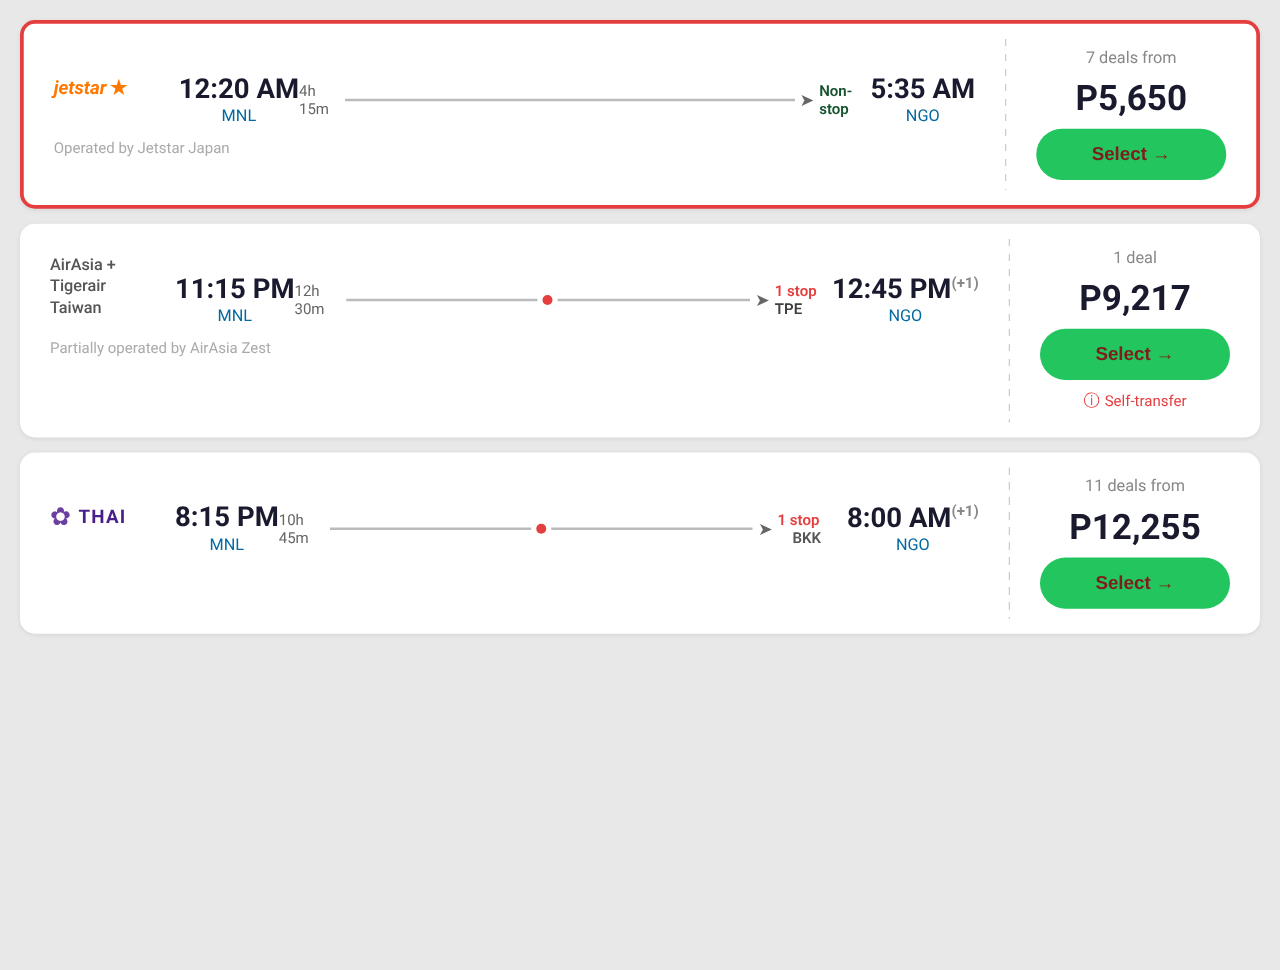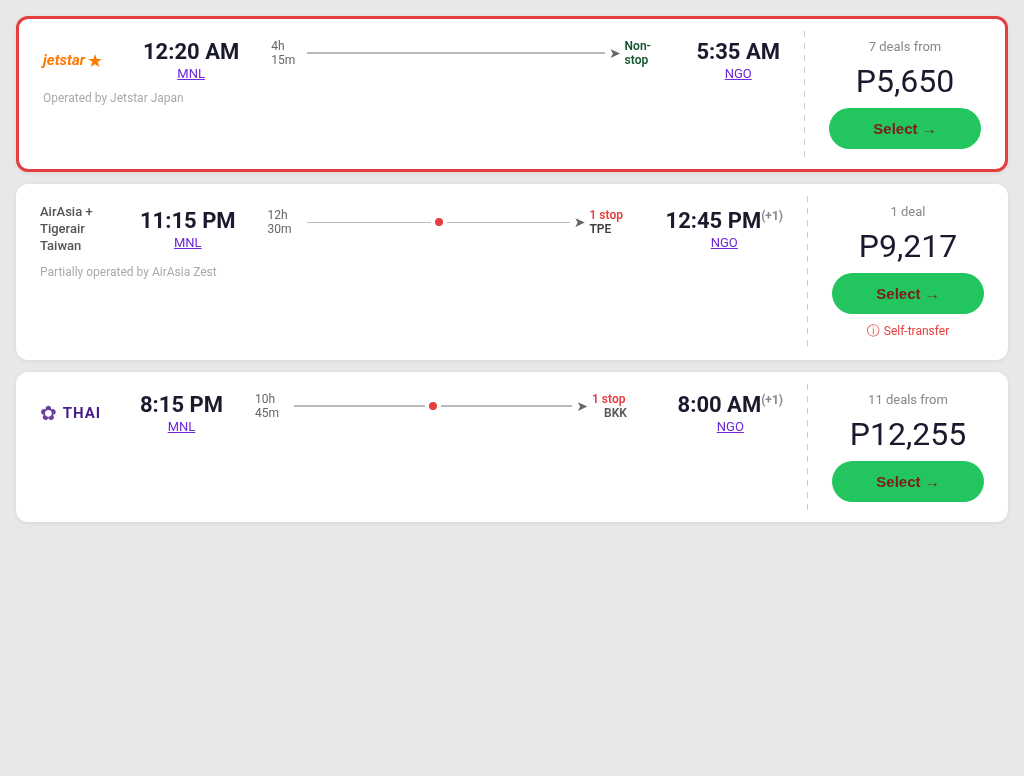--- a/index.html
+++ b/index.html
@@ -84,41 +84,41 @@
 
     .airline-name-text {
       font-size: 13px;
       color: #555;
       font-weight: 500;
       line-height: 1.3;
     }
 
     .flight-times {
       display: flex;
-      align-items: flex-start;
-      gap: 32px;
+      align-items: center;
+      gap: 0;
       flex: 1;
+      margin-top: 20px;
     }
 
     .time-block {
       text-align: center;
     }
 
     .time {
       font-size: 22px;
       font-weight: 700;
       color: #1a1a2e;
     }
 
     .airport {
       font-size: 13px;
-      color: #6d28d9;
+      color: #0369a1;
       font-weight: 400;
       margin-top: 2px;
-      text-decoration: underline;
     }
 
     .flight-duration {
       display: flex;
       flex-direction: row;
       align-items: center;
       gap: 4px;
       flex: 1;
     }
 
@@ -192,22 +192,22 @@
       justify-content: center;
       gap: 8px;
     }
 
     .deals-label {
       font-size: 13px;
       color: #888;
     }
 
     .price {
-      font-size: 32px;
-      font-weight: 400;
+      font-size: 28px;
+      font-weight: 700;
       color: #1a1a2e;
     }
 
     .select-btn {
       background: #22c55e;
       color: #7f1d1d;
       border: none;
       border-radius: 50px;
       padding: 12px 28px;
       font-size: 15px;

